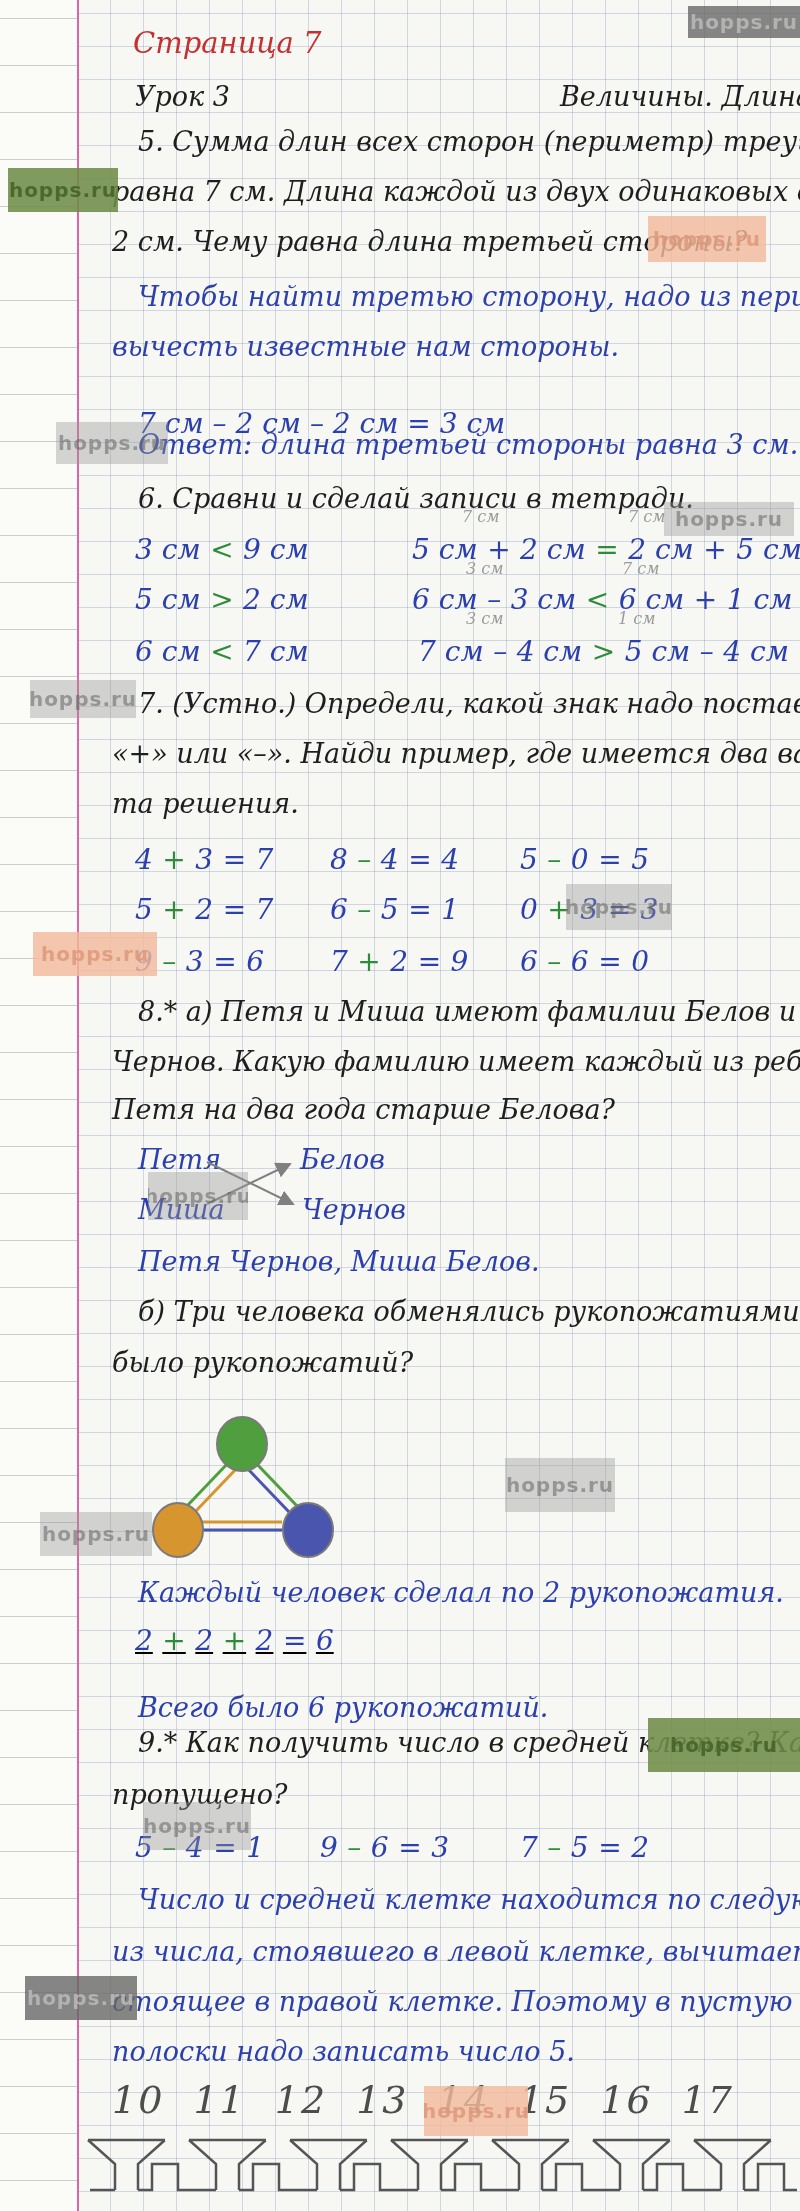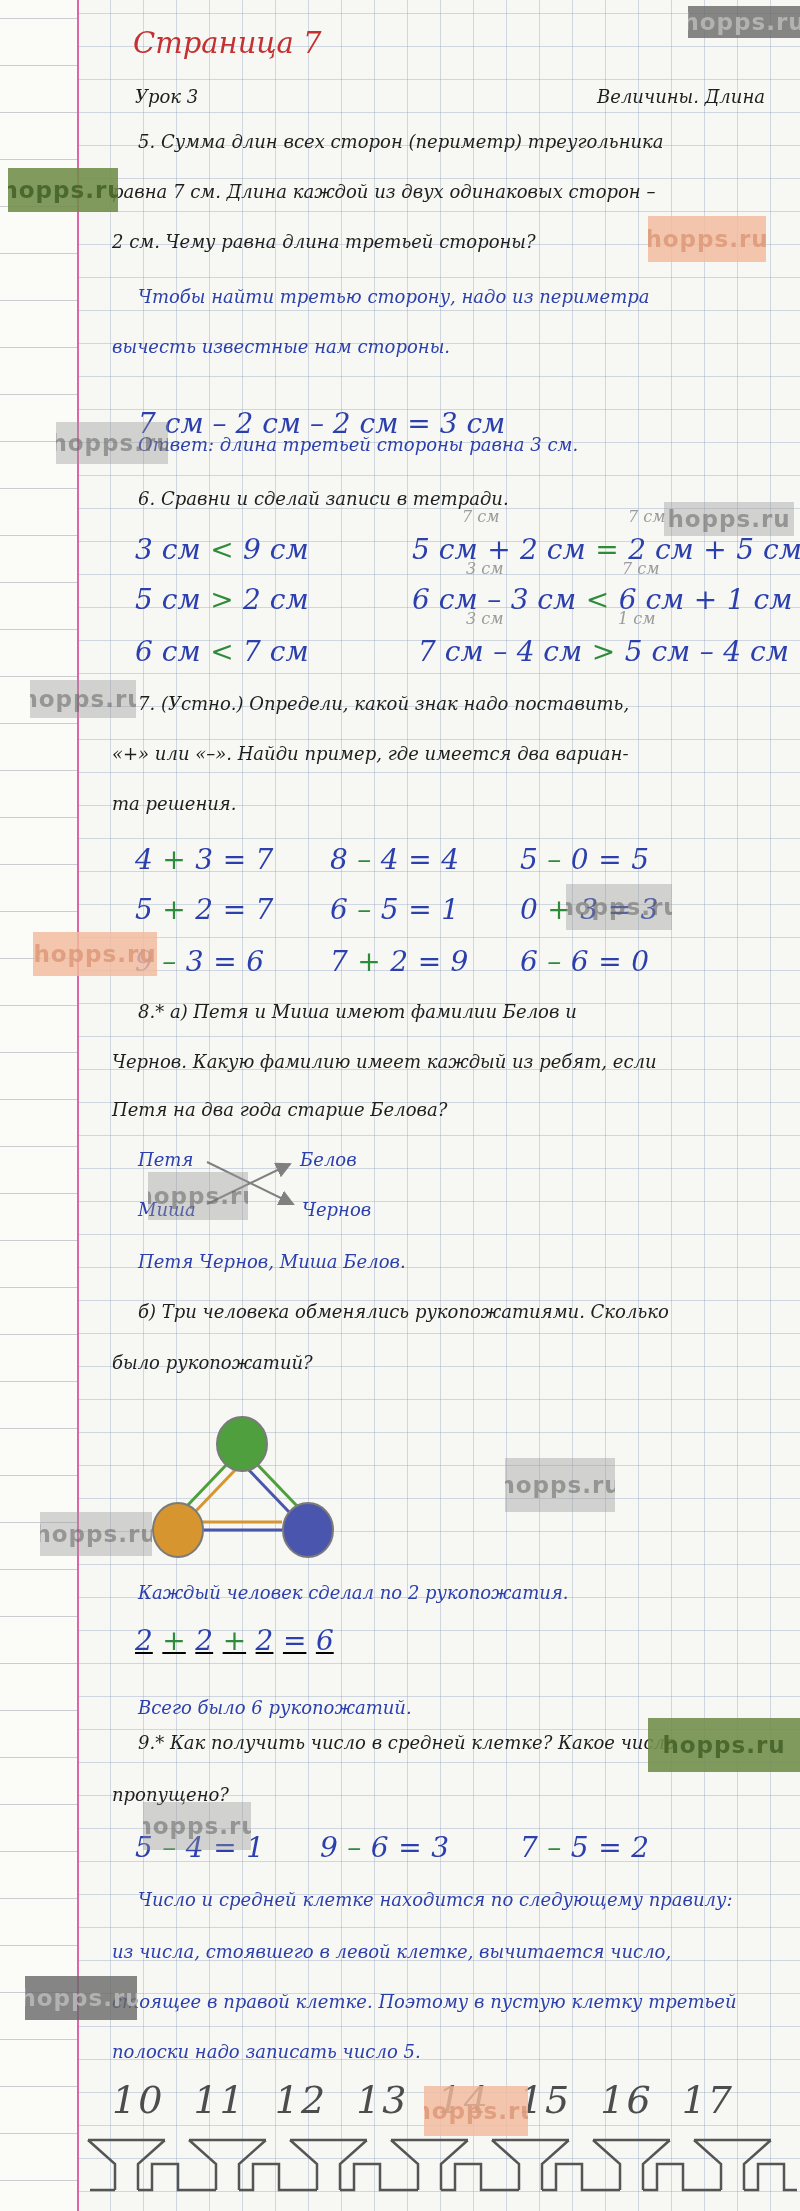--- a/index.html
+++ b/index.html
@@ -13,32 +13,32 @@
       linear-gradient(to bottom, rgba(125,145,180,.32) 0 1px, transparent 1px);
     background-size:800px 100%,33px 33px,33px 33px;
     background-position:77px 0,77px 0,0 13px;
   }
   .margin-strip{
     position:absolute;left:0;top:0;width:77px;height:100%;
     background-color:#fbfbf8;
     background-image:linear-gradient(to bottom, rgba(140,150,165,.45) 0 1px, transparent 1px);
     background-size:100% 47px;background-position:0 18px;
   }
-  .line{position:absolute;white-space:nowrap;font-size:18px;color:#1e1e1e;line-height:34px;}
+  .line{position:absolute;white-space:nowrap;font-size:27px;color:#1e1e1e;line-height:34px;}
   .red{color:#c53030;}
   .blue{color:#2b3fad;}
   .pencil{font-size:16px;color:#9b9b9b;line-height:18px;}
   .eq{position:absolute;white-space:nowrap;font-size:28px;line-height:34px;}
   .eq .tk{margin:0 .17em;}
   .eq .tk:first-child{margin-left:0;}
   .tk-b{color:#2b3fad;}
   .tk-g{color:#2e8b3a;}
   .wm{position:absolute;display:flex;align-items:center;justify-content:center;
       font-family:"DejaVu Sans","Liberation Sans",sans-serif;font-style:normal;
-      font-weight:bold;font-size:23px;letter-spacing:1px;overflow:hidden;pointer-events:none;}
+      font-weight:bold;font-size:20px;letter-spacing:1px;overflow:hidden;pointer-events:none;}
   .wm-grey{background:rgba(152,152,152,.40);color:rgba(100,100,100,.55);}
   .wm-dark{background:rgba(104,104,104,.80);color:rgba(180,180,180,.95);}
   .wm-green{background:rgba(112,140,72,.88);color:rgba(72,102,44,.95);}
   .wm-pink{background:rgba(242,186,156,.82);color:rgba(221,152,121,.85);}
   .practice-numbers{position:absolute;left:112px;top:2078px;width:622px;
       display:flex;justify-content:space-between;font-size:38px;color:#4d4d4d;letter-spacing:2px;}
   svg{position:absolute;overflow:visible;}
 </style>
 </head>
 <body>

